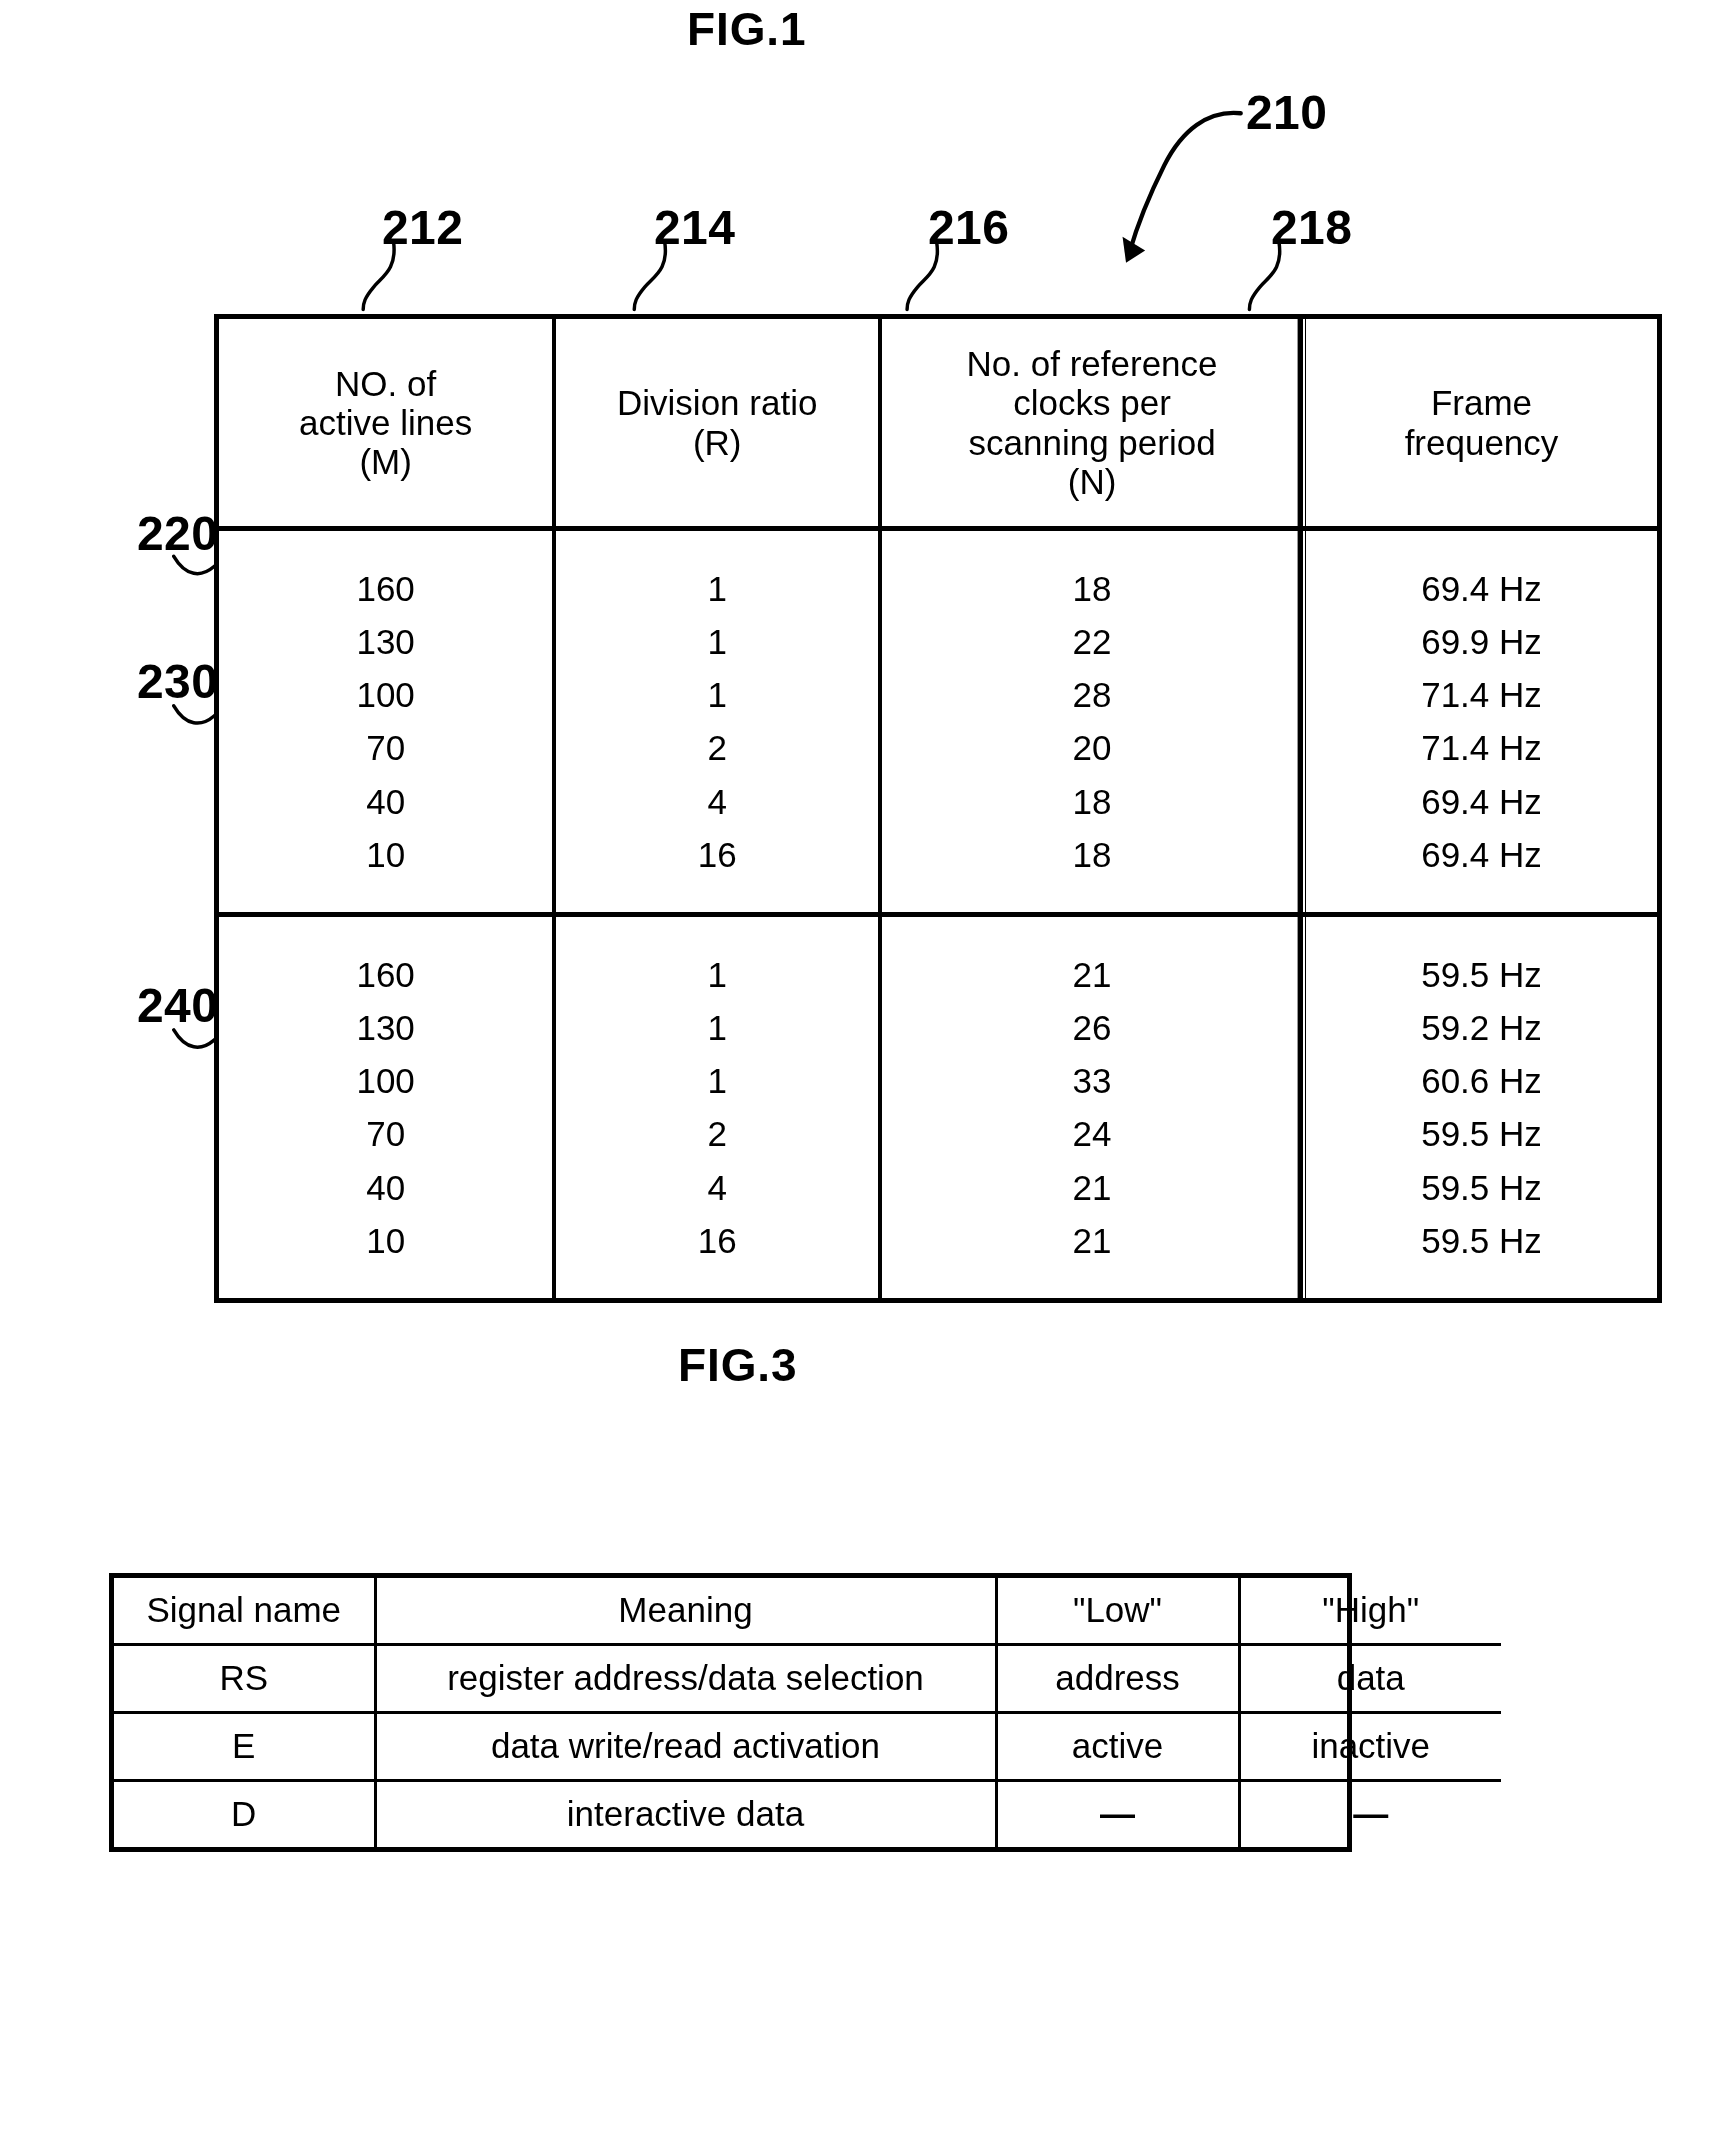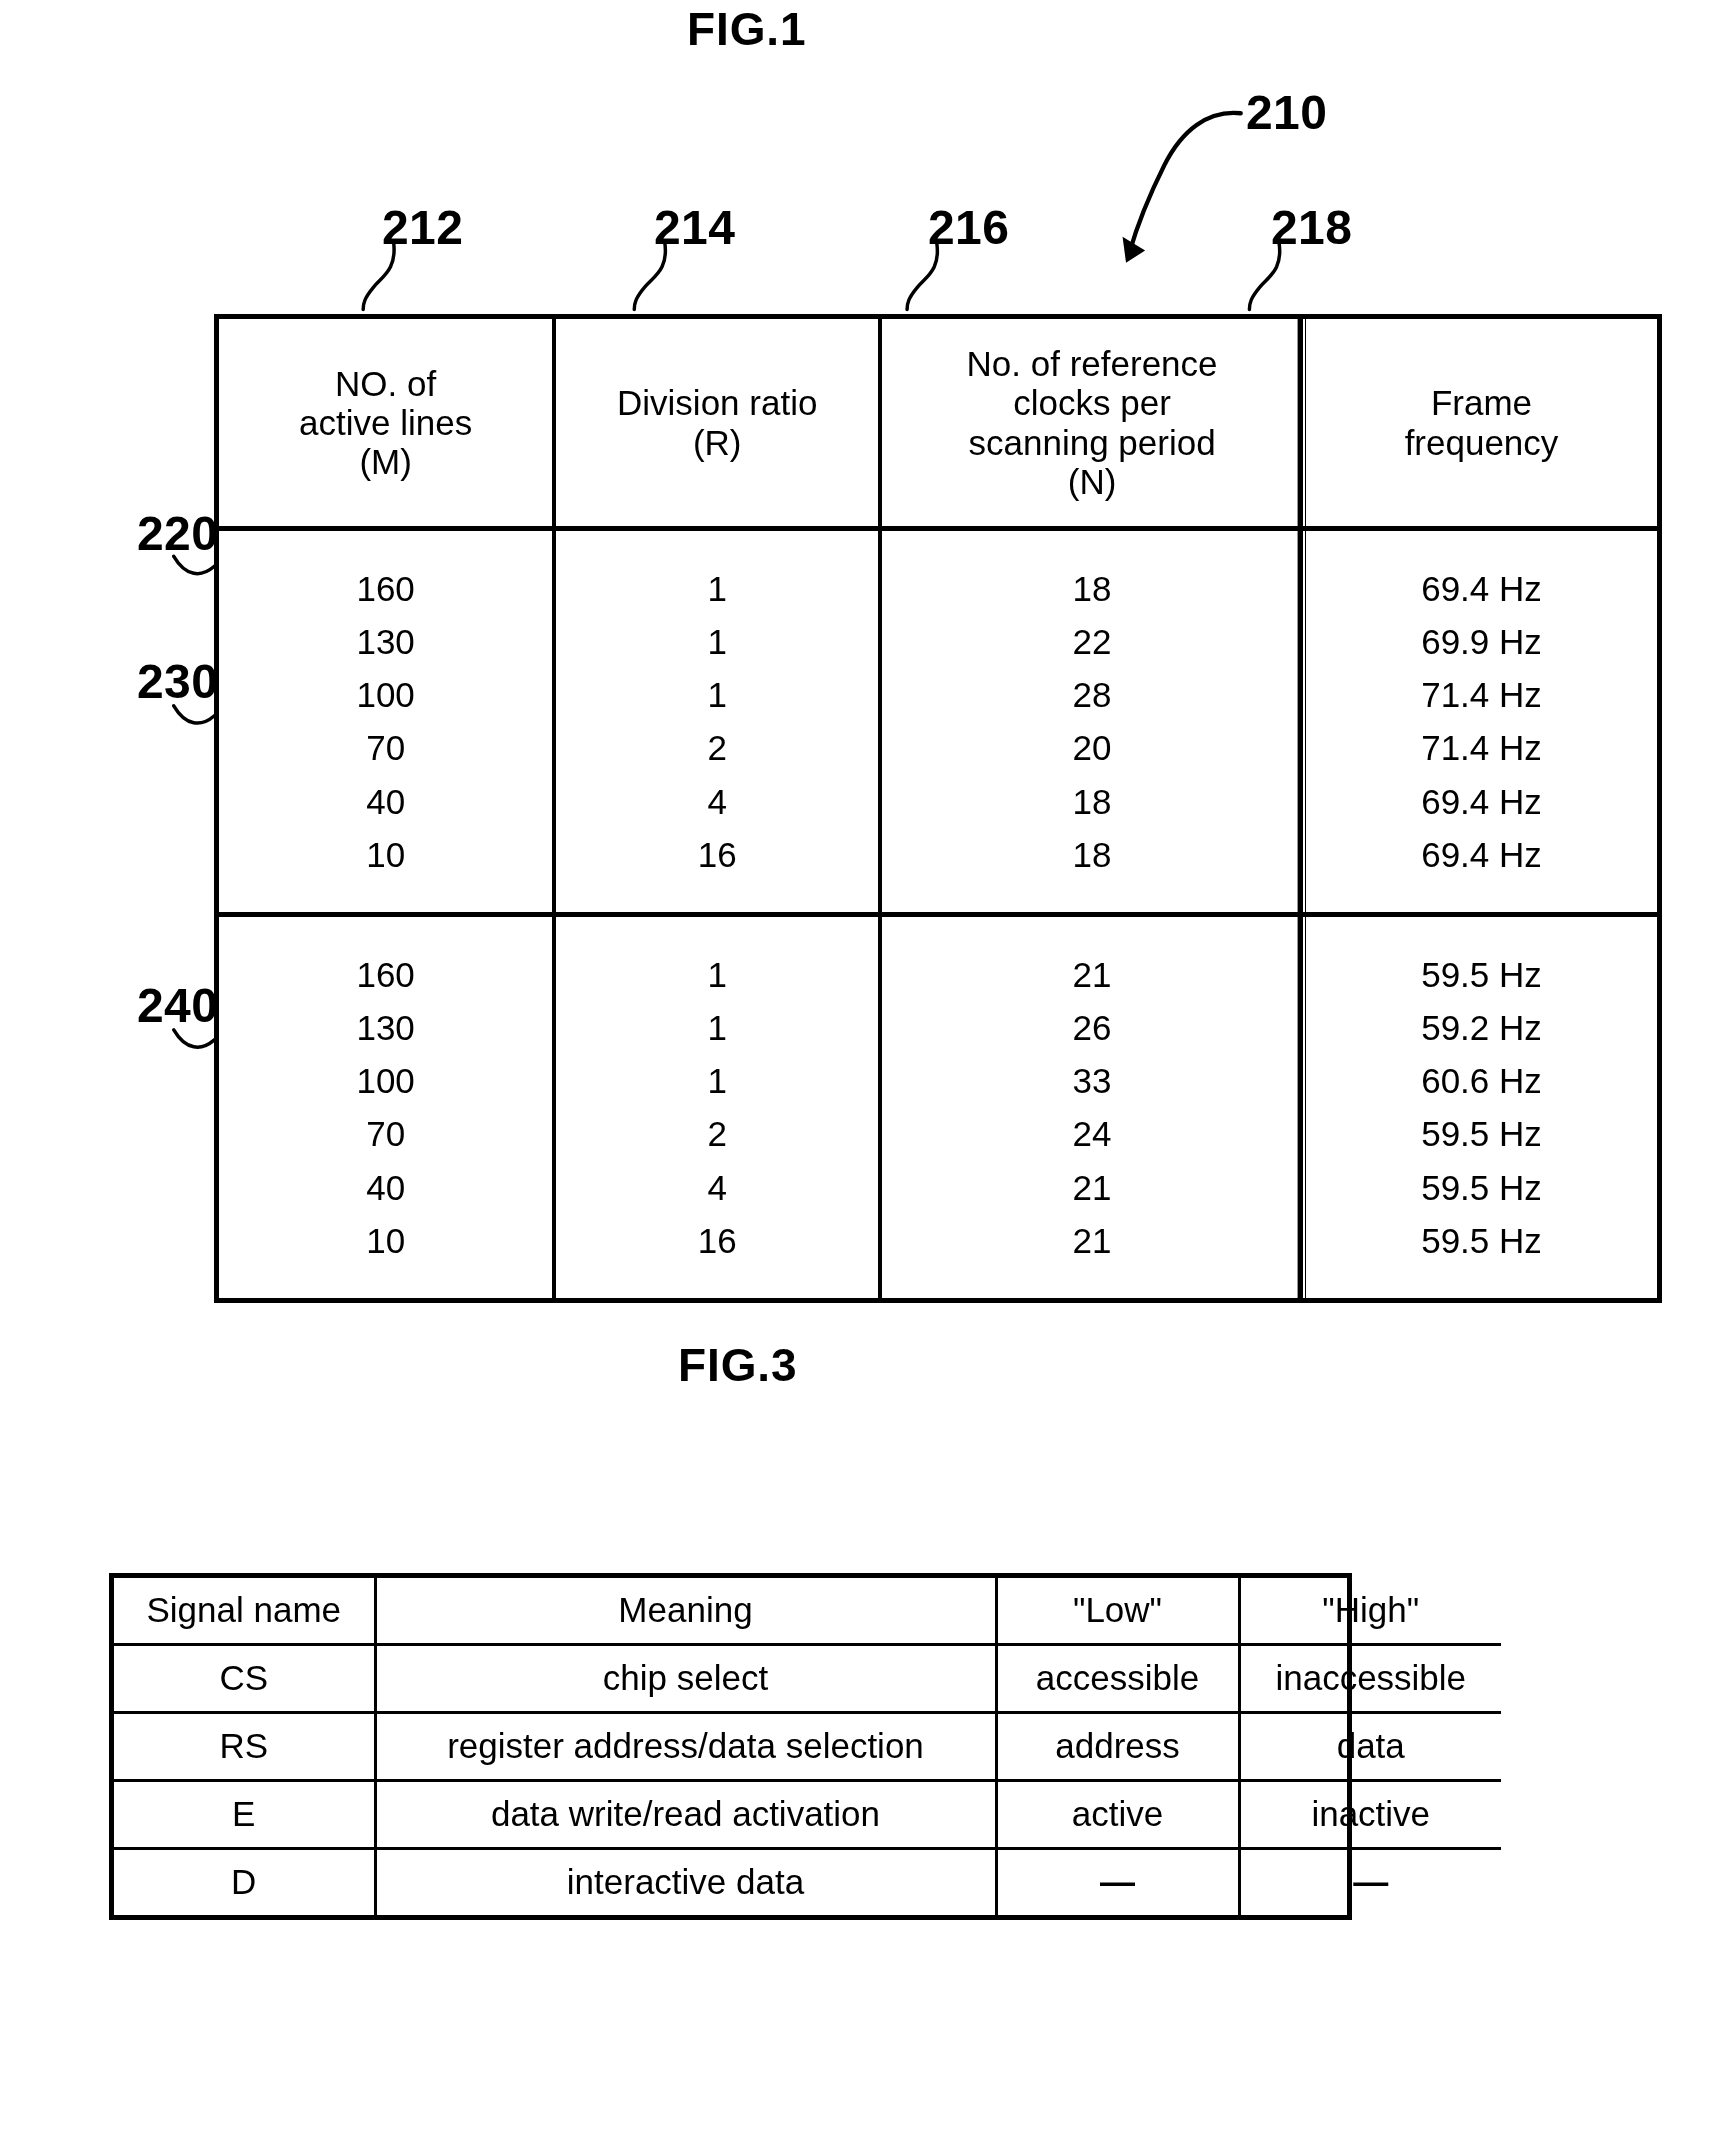--- a/index.html
+++ b/index.html
@@ -362,26 +362,20 @@
           <col class="s4">
       </colgroup>
       <tbody>
         <tr>
           <td>Signal name</td>
           <td>Meaning</td>
           <td>"Low"</td>
           <td>"High"</td>
         </tr>
         <tr>
-          <td>CS</td>
-          <td>chip select</td>
-          <td>accessible</td>
-          <td>inaccessible</td>
-        </tr>
-        <tr>
           <td>RS</td>
           <td>register address/data selection</td>
           <td>address</td>
           <td>data</td>
         </tr>
         <tr>
           <td>E</td>
           <td>data write/read activation</td>
           <td>active</td>
           <td>inactive</td>

